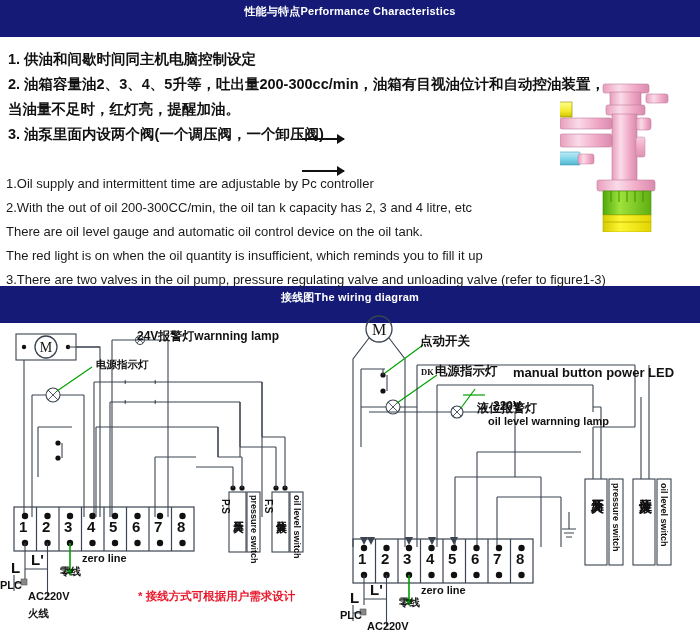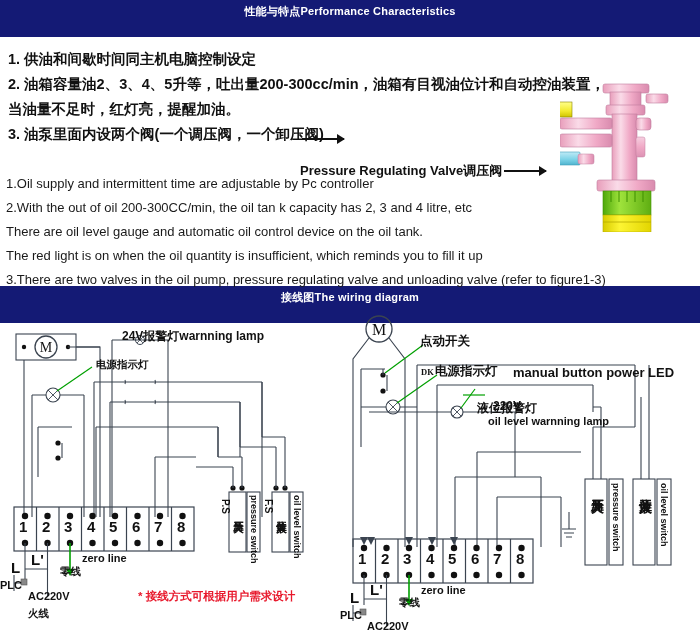--- a/index.html
+++ b/index.html
@@ -190,21 +190,20 @@
     <rect x="43" y="133" width="48" height="17" fill="url(#gYellow)" stroke="#b5ab00" stroke-width="0.6"></rect>
     <line x1="43" y1="140" x2="91" y2="140" stroke="#b5ab00" stroke-width="0.8"></line>
   </svg>
 </div>
 
 <div class="valve-labels">
   <div class="valve-row">
     <span class="arrow"></span>
   </div>
   <div class="valve-row" style="margin-top:10px;">
-    <span class="txt">Pressure Regulating Valve调压阀</span>
     <span class="arrow"></span>
   </div>
 </div>
 
 <div class="en-block" style="margin-top:21px;">
   <div class="en-line">1.Oil supply and intermittent time are adjustable by Pc controller</div>
   <div class="en-line">2.With the out of oil 200-300CC/min, the oil tan k capacity has 2, 3 and 4 litre, etc</div>
   <div class="en-line">There are oil level gauge and automatic oil control device on the oil tank.</div>
   <div class="en-line">The red light is on when the oil quantity is insufficient, which reminds you to fill it up</div>
   <div class="en-line">3.There are two valves in the oil pump, pressure regulating valve and unloading valve (refer to figure1-3)</div>
@@ -313,21 +312,21 @@
           <circle cx="242" cy="181" r="2.6"></circle>
         <circle cx="276" cy="181" r="2.6"></circle>
           <circle cx="285" cy="181" r="2.6"></circle>
       </g>
       <path d="M233 181 L233 160 M242 181 L242 150 M276 181 L276 140 M285 181 L285 130"></path>
       <path d="M233 160 L196 160 M242 150 L218 150 M276 140 L240 140 M285 130 L262 130"></path>
       <path d="M240 95 L240 140 M218 120 L218 150 M262 75 L262 130"></path>
     </svg>
 
     
-    <div class="lbl lbl-cn" style="left:122px;top:21px;font-size:12px;">24V报警灯warnning lamp</div>
+    <div class="lbl lbl-cn" style="left:137px;top:21px;font-size:12px;">24V报警灯warnning lamp</div>
 
     <div class="lbl lbl-cn" style="left:96px;top:51px;color:#111;">电源指示灯</div>
 
     
     <div class="lbl" style="left:19px;top:211px;font-size:15px;">1</div>
     <div class="lbl" style="left:42px;top:211px;font-size:15px;">2</div>
     <div class="lbl" style="left:64px;top:211px;font-size:15px;">3</div>
     <div class="lbl" style="left:87px;top:211px;font-size:15px;">4</div>
     <div class="lbl" style="left:109px;top:211px;font-size:15px;">5</div>
     <div class="lbl" style="left:132px;top:211px;font-size:15px;">6</div>

